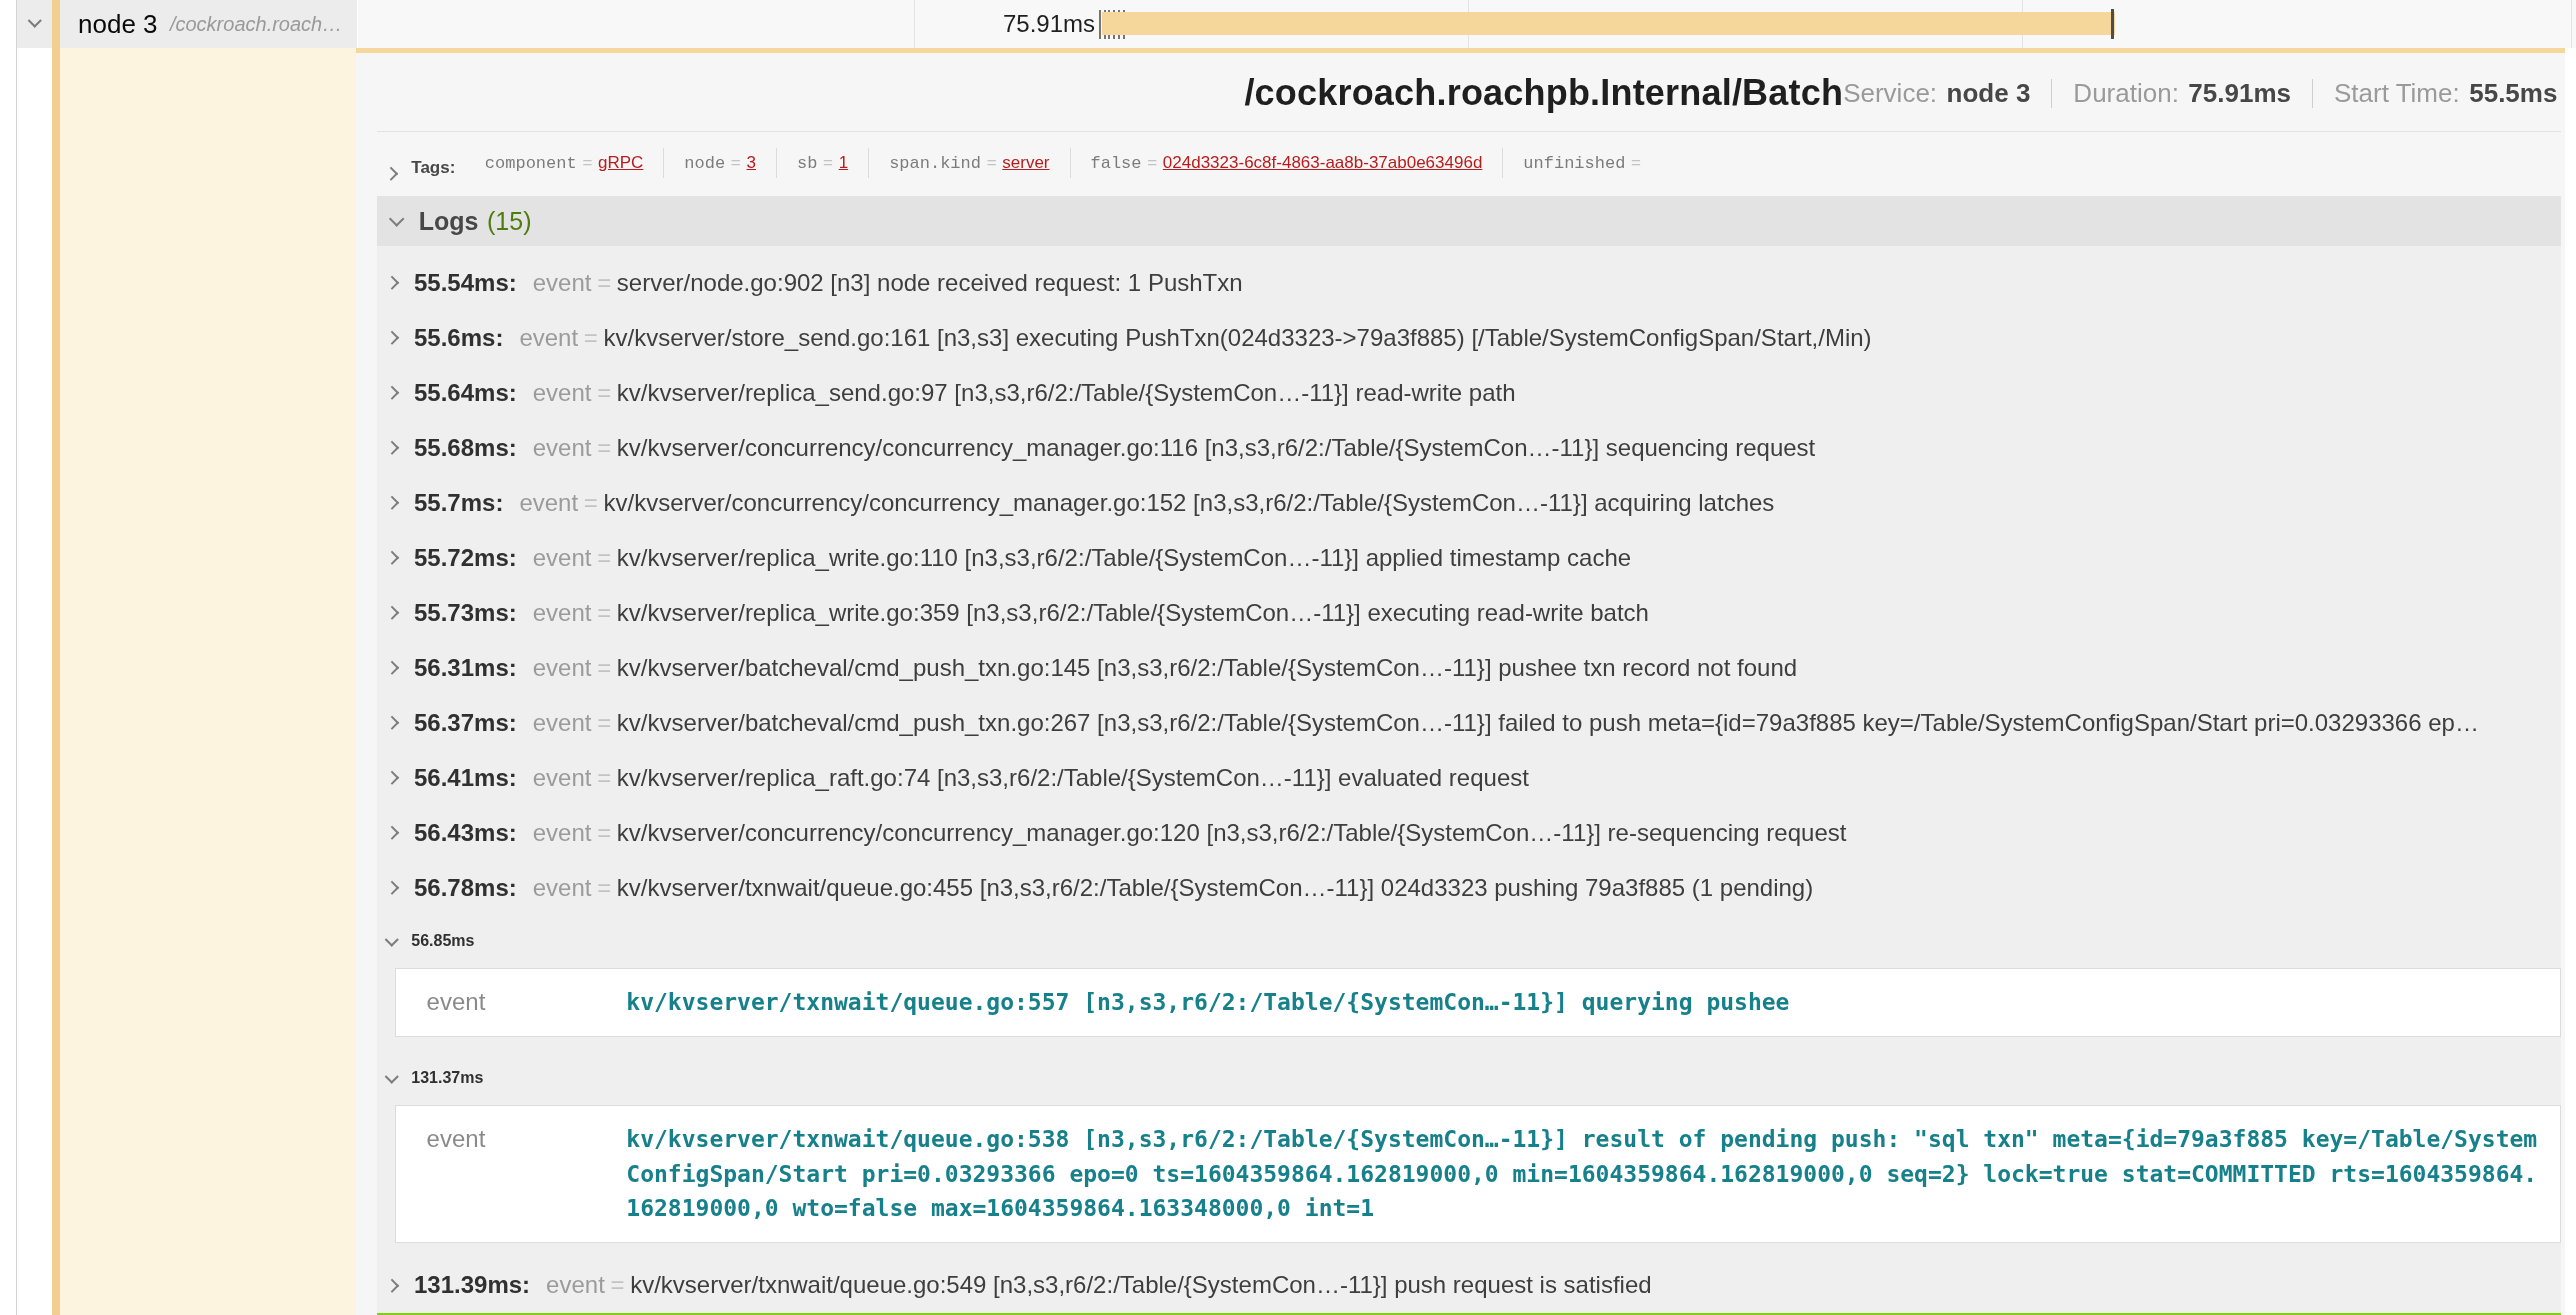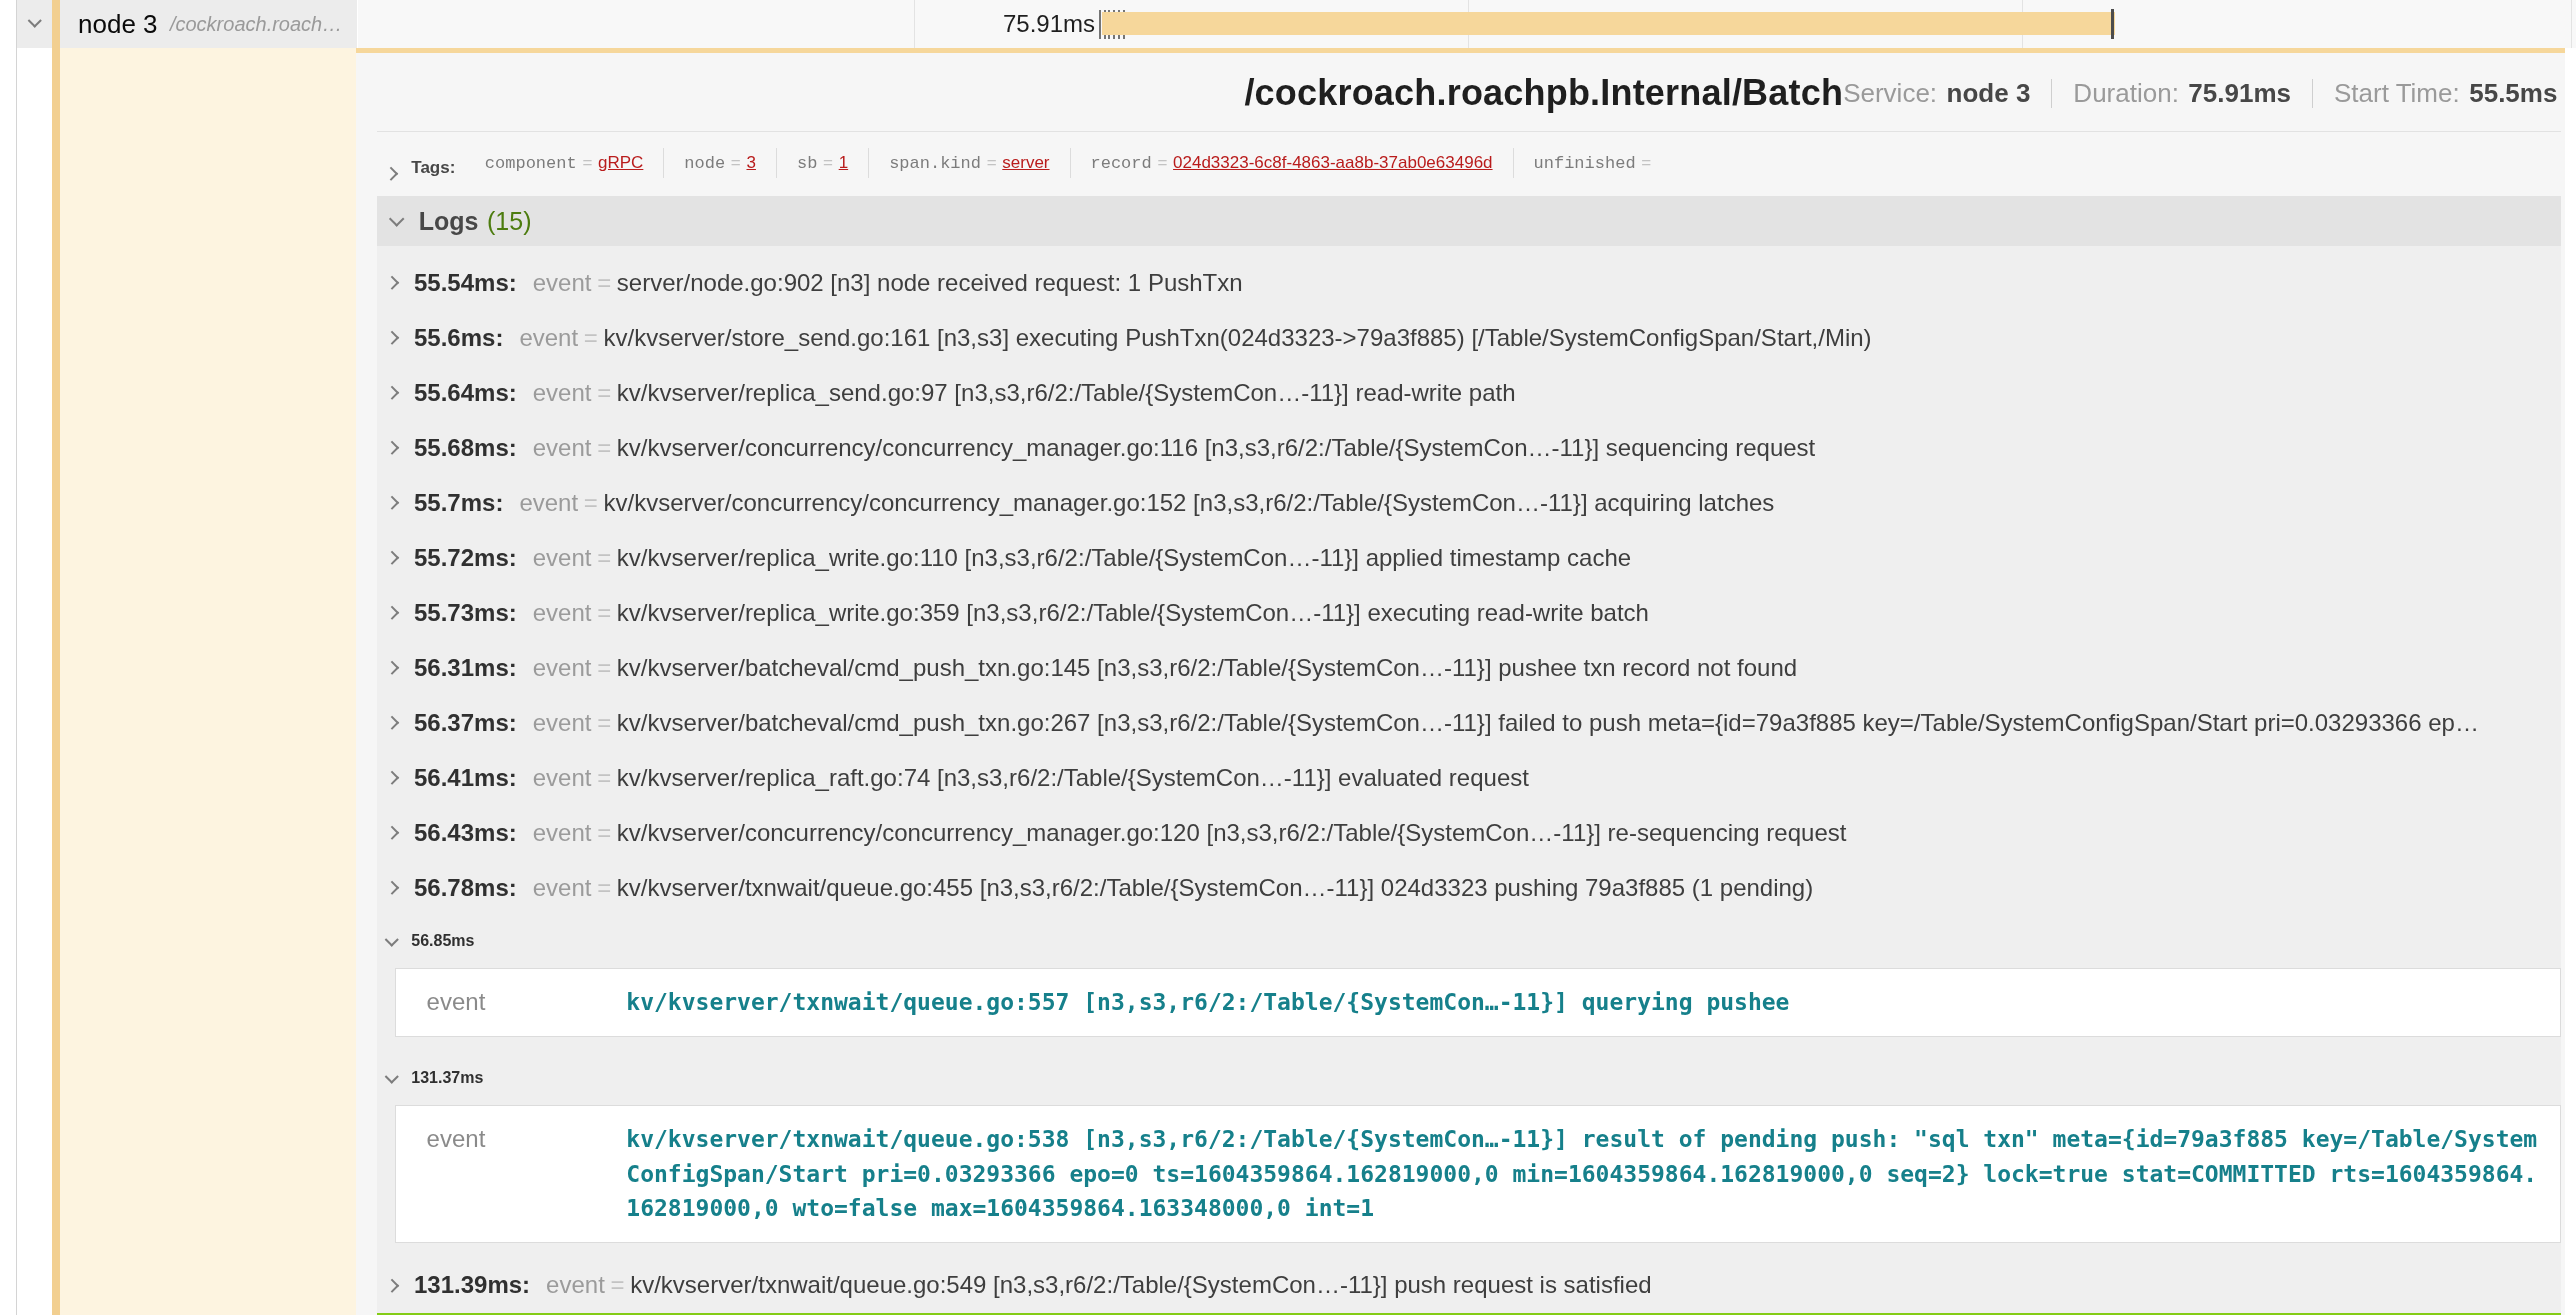--- a/index.html
+++ b/index.html
@@ -149,21 +149,21 @@
   </div>
 
   <div class="tags-row">
     <span class="chev right small"></span>
     <span class="tags-label">Tags:</span>
     <ul class="tags-list" id="tags-list">
         <li><span class="tk">component</span><span class="teq">=</span><span class="tv">gRPC</span></li>
         <li><span class="tk">node</span><span class="teq">=</span><span class="tv">3</span></li>
         <li><span class="tk">sb</span><span class="teq">=</span><span class="tv">1</span></li>
         <li><span class="tk">span.kind</span><span class="teq">=</span><span class="tv">server</span></li>
-        <li><span class="tk">record</span><span class="teq">=</span><span class="tv">024d3323-6c8f-4863-aa8b-37ab0e63496d</span></li>
+        <li><span class="tk">false</span><span class="teq">=</span><span class="tv">024d3323-6c8f-4863-aa8b-37ab0e63496d</span></li>
         <li><span class="tk">unfinished</span><span class="teq">=</span><span class="tv"></span></li>
       </ul>
   </div>
 
   <div class="logs-section">
     <div class="logs-header">
       <span class="chev down"></span>
       <span class="logs-title">Logs</span>
       <span class="logs-count">(15)</span>
     </div>

